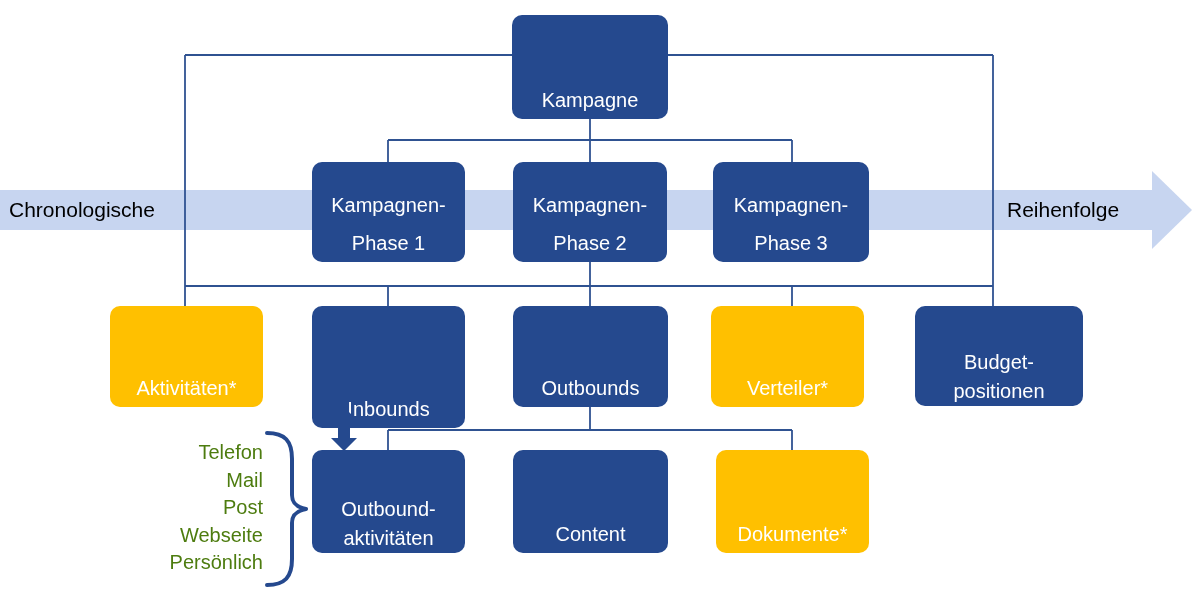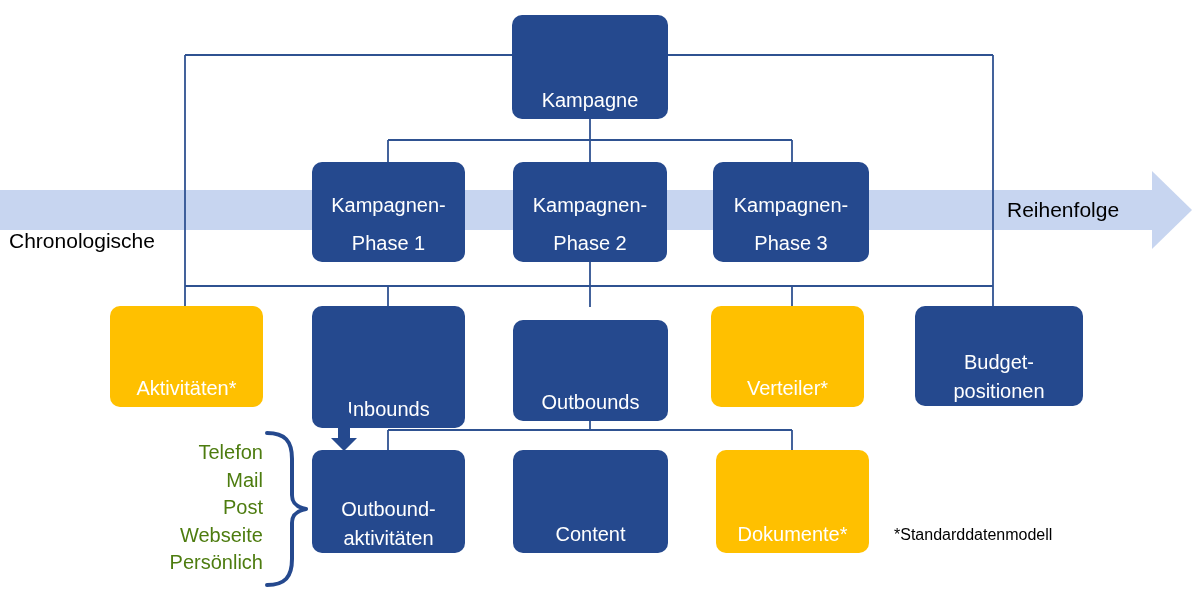--- a/index.html
+++ b/index.html
@@ -68,30 +68,30 @@
   </div>
   <div class="node blue" style="left:513px;top:162px;width:154px;height:100px">
     <span>Kampagnen-
 Phase 2</span>
   </div>
   <div class="node blue" style="left:713px;top:162px;width:156px;height:100px">
     <span>Kampagnen-
 Phase 3</span>
   </div>
 
-  <div class="band-label" style="left:9px;top:190px;margin-top:31px;">Chronologische</div>
+  <div class="band-label" style="left:9px;top:190px;">Chronologische</div>
   <div class="band-label" style="left:1007px;top:190px;">Reihenfolge</div>
 
   <div class="node yellow" style="left:110px;top:306px;width:153px;height:101px">
     <span>Aktivitäten*</span>
   </div>
   <div class="node blue" style="left:312px;top:306px;width:153px;height:122px">
     <span>Inbounds</span>
   </div>
-  <div class="node blue" style="left:513px;top:320px;width:155px;height:101px">
+  <div class="node blue" style="left:513px;top:306px;width:155px;height:101px">
     <span>Outbounds</span>
   </div>
   <div class="node yellow" style="left:711px;top:306px;width:153px;height:101px">
     <span>Verteiler*</span>
   </div>
   <div class="node blue lh-tight" style="left:915px;top:306px;width:168px;height:100px">
     <span>Budget-
 positionen</span>
   </div>
 
@@ -115,15 +115,14 @@
     <div>Mail</div>
     <div>Post</div>
     <div>Webseite</div>
     <div>Persönlich</div>
   </div>
 
   <svg class="layer" style="left:265px;top:429px;z-index:3;" width="46" height="160">
     <path d="M 2,4 C 20,4 27,12 27,30 L 27,66 C 27,74 31,78 41,80 C 31,82 27,86 27,94 L 27,130 C 27,148 20,156 2,156" fill="none" stroke="#25498E" class="brace-stroke" stroke-width="4" stroke-linecap="round" stroke-linejoin="round"></path>
   </svg>
 
-  <div class="footnote">*Standarddatenmodell</div>
 
 </div>
 
 </body></html>

